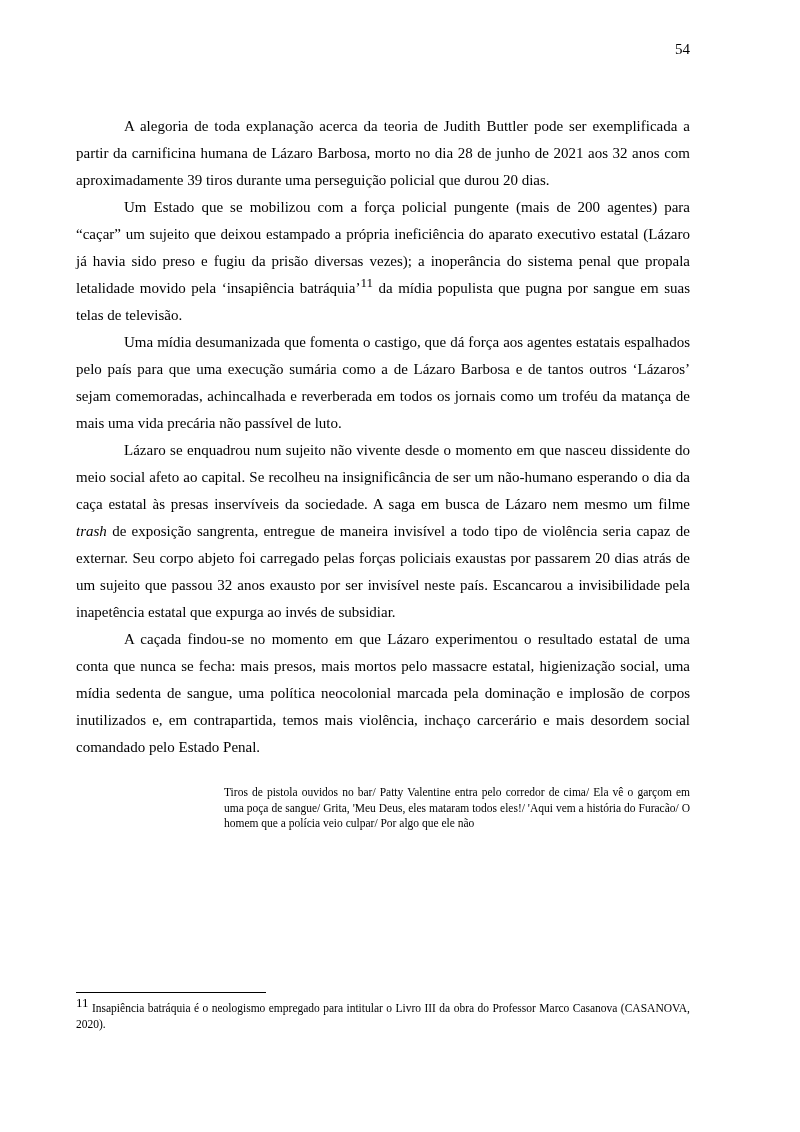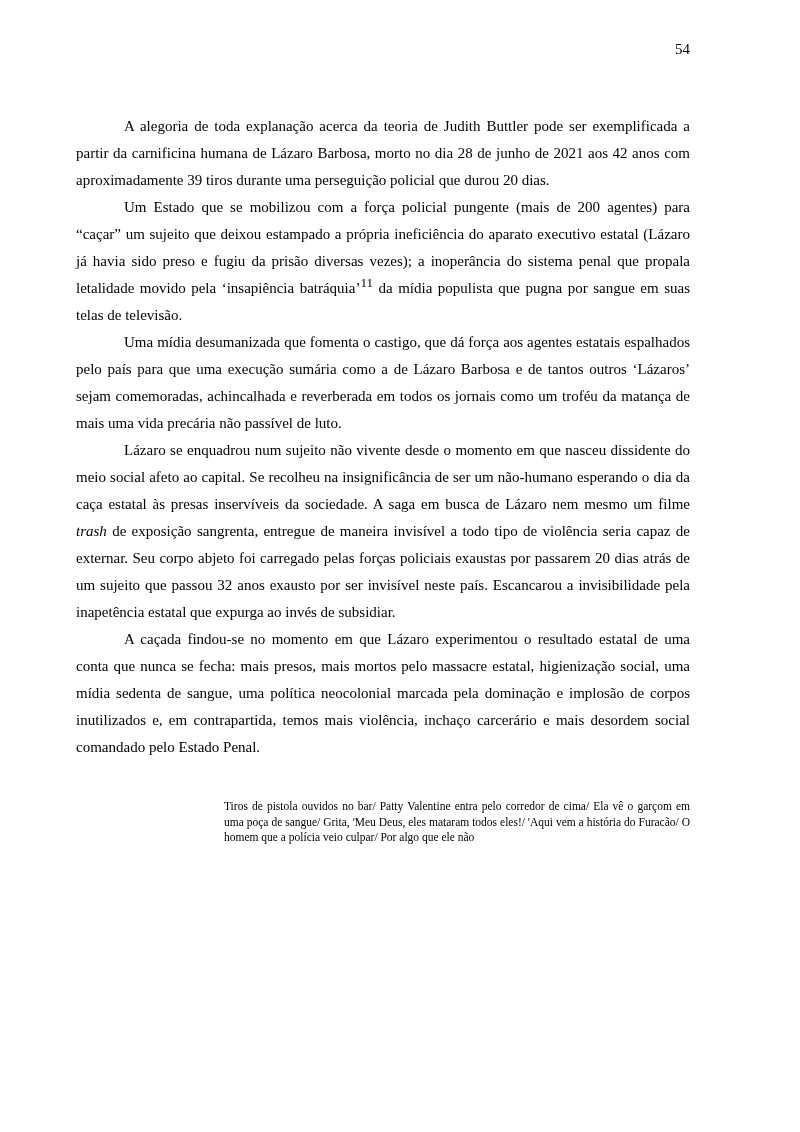--- a/index.html
+++ b/index.html
@@ -27,21 +27,21 @@
     text-align: justify;
     text-indent: 48px;
   }
   .fnref {
     font-size: 13px;
     vertical-align: super;
     line-height: 0;
   }
   em { }
   .quote {
-    margin-top: 38px;
+    margin-top: 24px;
     margin-left: 148px;
     font-size: 11.5px;
     line-height: 15.5px;
     text-align: justify;
   }
   .footnote-area {
     position: absolute;
     left: 76px;
     right: 110px;
     top: 992px;
@@ -60,29 +60,33 @@
 </style>
 </head>
 <body>
 
 <div class="page">
 
   <div class="page-number">54</div>
 
   <div class="body-text">
 
-    <p class="para">A alegoria de toda explanação acerca da teoria de Judith Buttler pode ser exemplificada a partir da carnificina humana de Lázaro Barbosa, morto no dia 28 de junho de 2021 aos 42 anos com aproximadamente 39 tiros durante uma perseguição policial que durou 20 dias.</p>
+    <p class="para">A alegoria de toda explanação acerca da teoria de Judith Buttler pode ser exemplificada a partir da carnificina humana de Lázaro Barbosa, morto no dia 28 de junho de 2021 aos 32 anos com aproximadamente 39 tiros durante uma perseguição policial que durou 20 dias.</p>
 
     <p class="para"><span>Um Estado que se mobilizou com a força policial pungente (mais de 200 agentes) para “caçar” um sujeito que deixou estampado a própria ineficiência do aparato executivo estatal (Lázaro já havia sido preso e fugiu da prisão diversas vezes); a inoperância do sistema penal que propala letalidade movido pela ‘insapiência batráquia’</span><sup class="fnref">11</sup><span> da mídia populista que pugna por sangue em suas telas de televisão.</span></p>
 
     <p class="para">Uma mídia desumanizada que fomenta o castigo, que dá força aos agentes estatais espalhados pelo país para que uma execução sumária como a de Lázaro Barbosa e de tantos outros ‘Lázaros’ sejam comemoradas, achincalhada e reverberada em todos os jornais como um troféu da matança de mais uma vida precária não passível de luto.</p>
 
     <p class="para"><span>Lázaro se enquadrou num sujeito não vivente desde o momento em que nasceu dissidente do meio social afeto ao capital. Se recolheu na insignificância de ser um não-humano esperando o dia da caça estatal às presas inservíveis da sociedade. A saga em busca de Lázaro nem mesmo um filme </span><em>trash</em><span> de exposição sangrenta, entregue de maneira invisível a todo tipo de violência seria capaz de externar. Seu corpo abjeto foi carregado pelas forças policiais exaustas por passarem 20 dias atrás de um sujeito que passou 32 anos exausto por ser invisível neste país. Escancarou a invisibilidade pela inapetência estatal que expurga ao invés de subsidiar.</span></p>
 
     <p class="para">A caçada findou-se no momento em que Lázaro experimentou o resultado estatal de uma conta que nunca se fecha: mais presos, mais mortos pelo massacre estatal, higienização social, uma mídia sedenta de sangue, uma política neocolonial marcada pela dominação e implosão de corpos inutilizados e, em contrapartida, temos mais violência, inchaço carcerário e mais desordem social comandado pelo Estado Penal.</p>
 
 
     <div class="quote">Tiros de pistola ouvidos no bar/ Patty Valentine entra pelo corredor de cima/ Ela vê o garçom em uma poça de sangue/ Grita, 'Meu Deus, eles mataram todos eles!/ 'Aqui vem a história do Furacão/ O homem que a polícia veio culpar/ Por algo que ele não</div>
 
   </div>
 
+  <div class="footnote-area">
+    <div class="footnote-rule"></div>
+    <div class="footnote"><sup class="fnref">11</sup><span> Insapiência batráquia é o neologismo empregado para intitular o Livro III da obra do Professor Marco Casanova (CASANOVA, 2020).</span></div>
+  </div>
 
 </div>
 
 </body></html>

